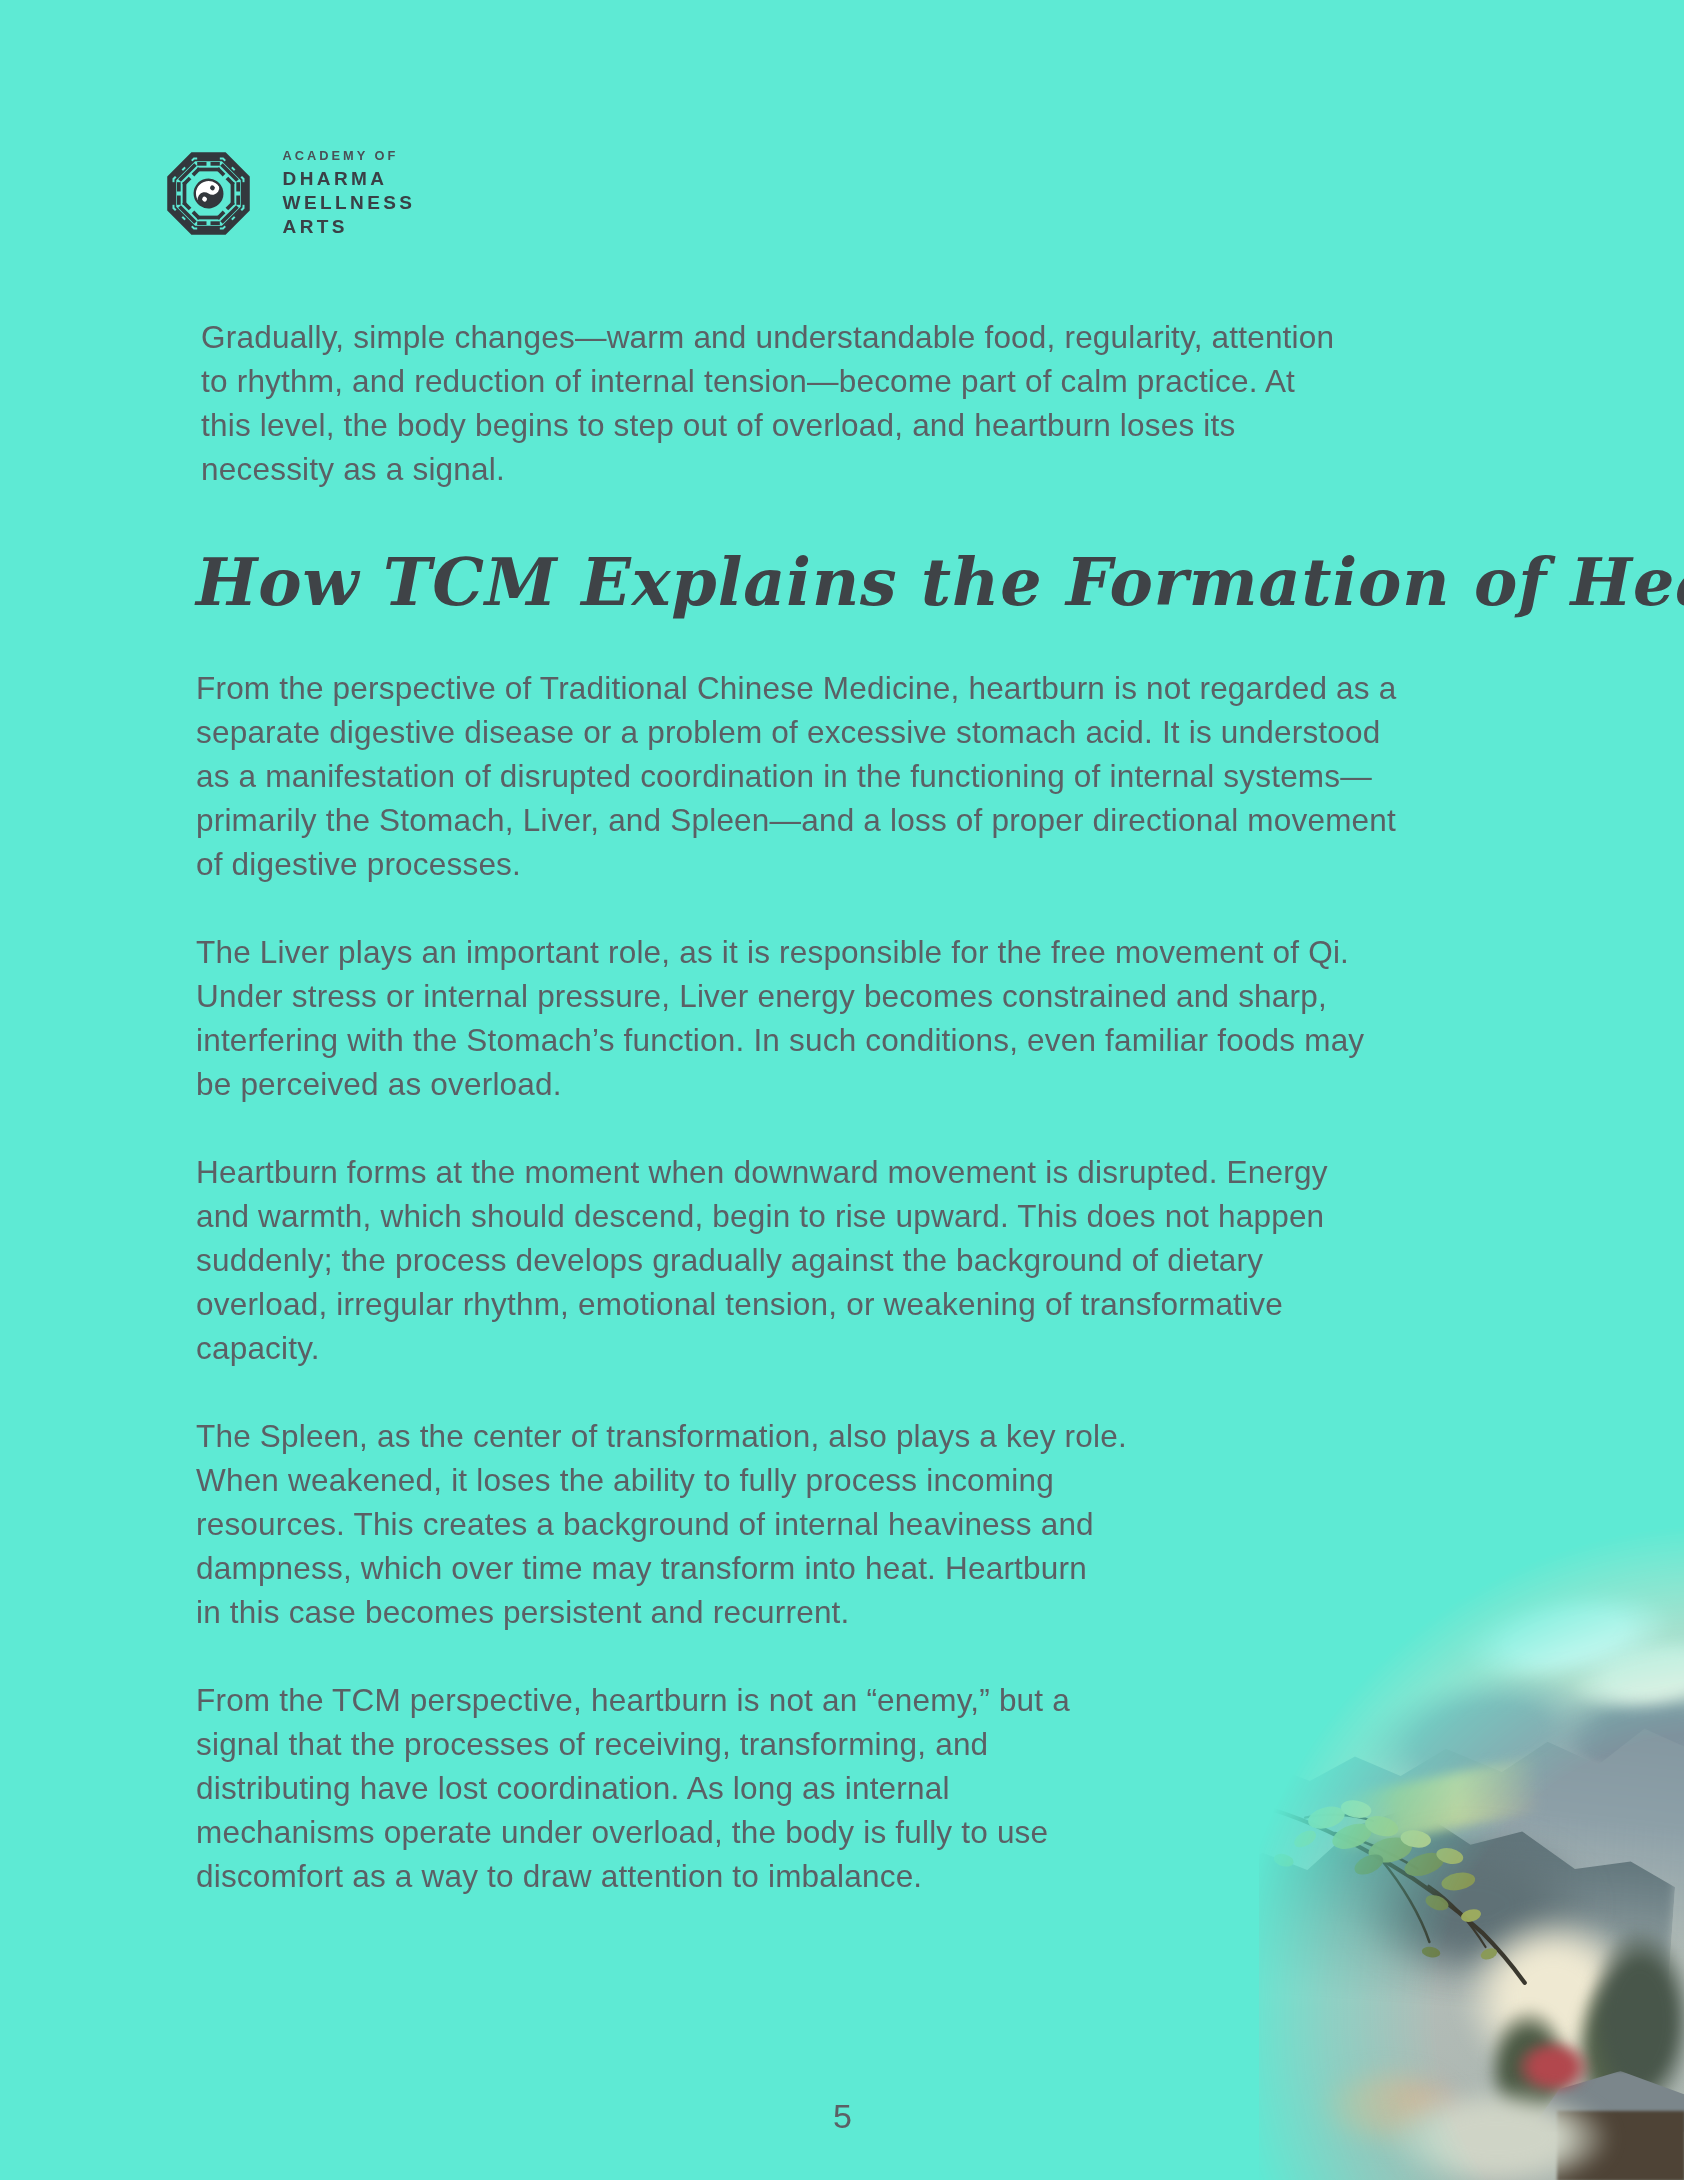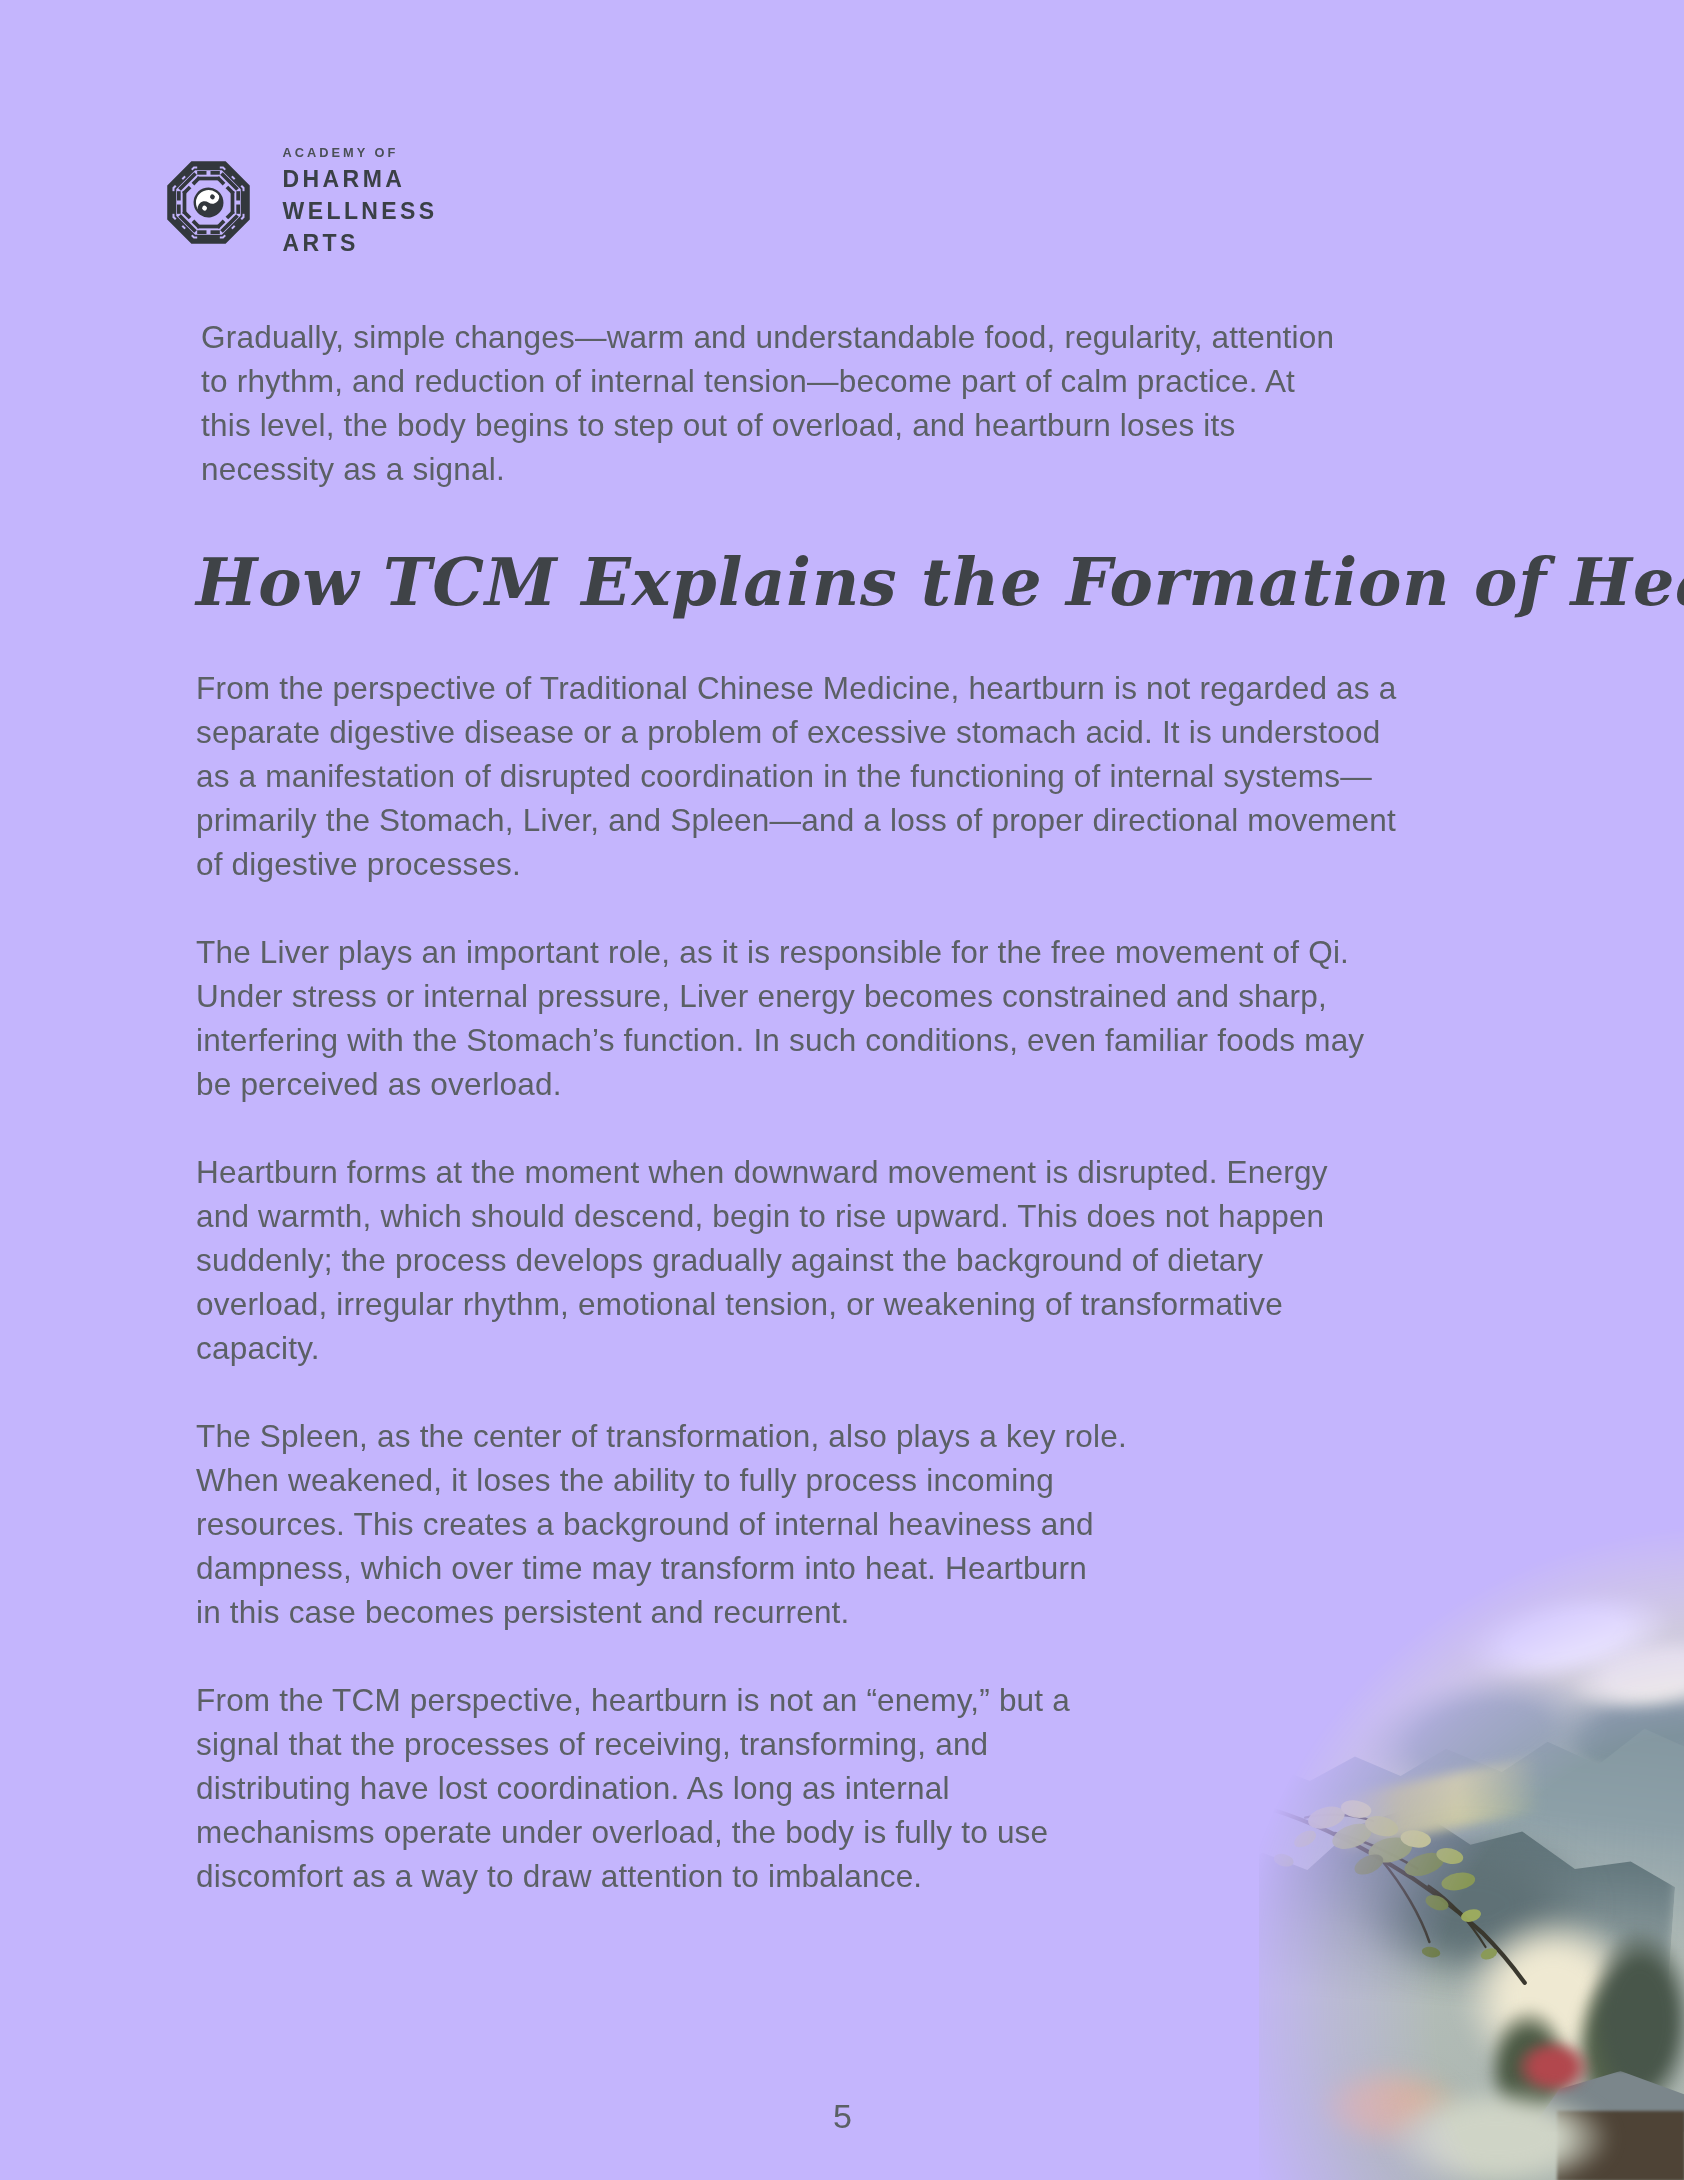--- a/index.html
+++ b/index.html
@@ -1,34 +1,34 @@
 <!DOCTYPE html>
 <html style="font-size:13.6px"><head>
 <meta charset="utf-8">
 <style>
   html,body{margin:0;padding:0;background:#e8e8e8;}
   .page{
     position:relative;
     width:1685px;height:2181px;
-    background:#c4b5fd;
+    background:#5eead4;
     overflow:hidden;
     font-family:"Liberation Sans", sans-serif;
   }
 
   
   .brand{position:absolute;left:160px;top:145px;display:flex;align-items:center;}
   .brand svg{width:97px;height:97px;display:block;}
   .brand-text{margin-left:25.6px;color:#3a4046;}
   .brand-tagline{
     font-size:12.8px;font-weight:bold;letter-spacing:3px;
     color:#4a5056;margin-bottom:3.4px;
   }
   .brand-name{
-    font-size:23px;font-weight:bold;letter-spacing:3.4px;
-    line-height:32px;white-space:pre-line;color:#3a4046;
+    font-size:19px;font-weight:bold;letter-spacing:3.4px;
+    line-height:24px;white-space:pre-line;color:#3a4046;
   }
 
   
   .content{position:absolute;left:155px;top:315px;width:1431px;z-index:2;margin-left:41px;}
   .para{
     margin:0 0 44px 0;
     font-size:31.5px;line-height:44px;
     color:#5b6065;letter-spacing:0.2px;
     white-space:pre;
   }

